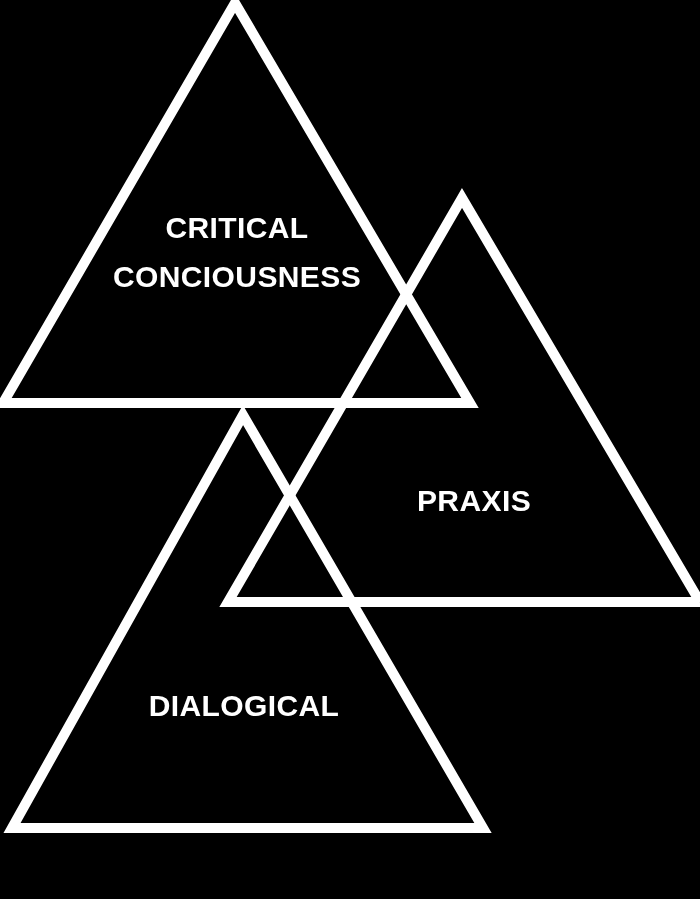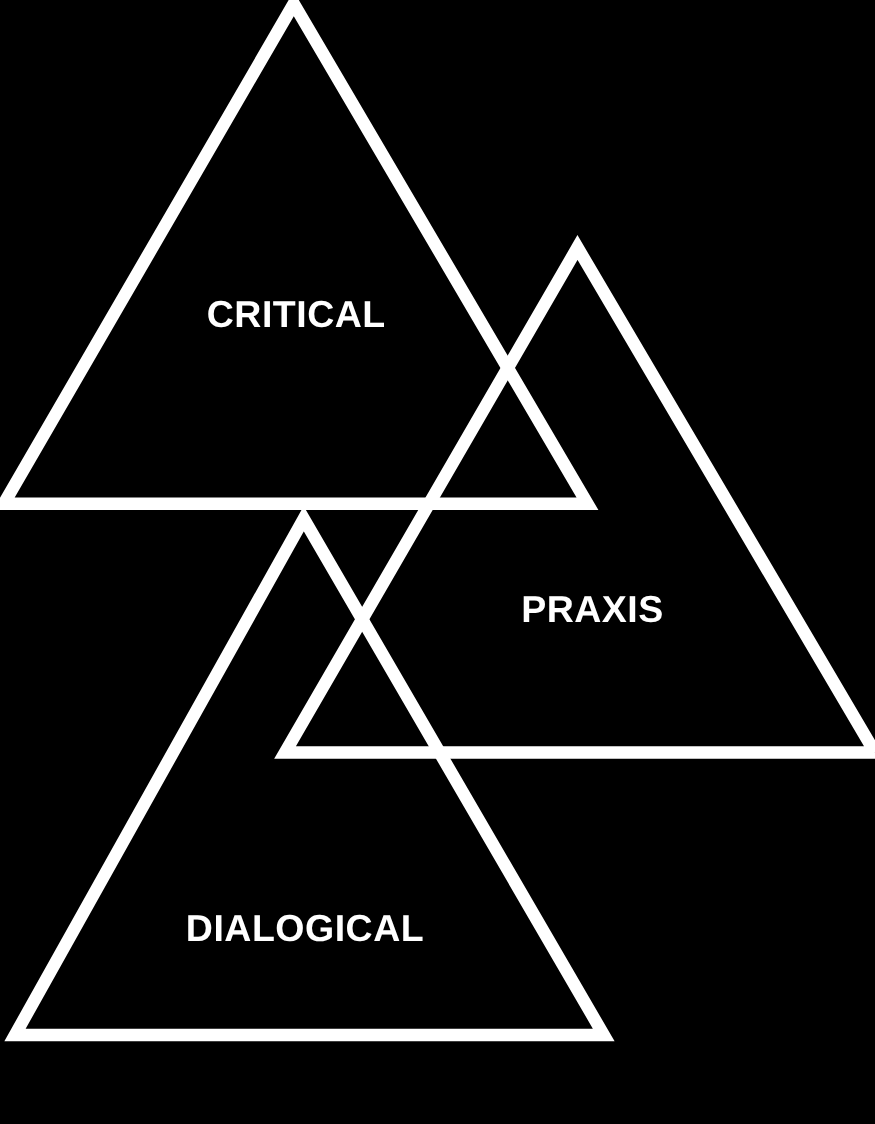--- a/index.html
+++ b/index.html
@@ -46,46 +46,47 @@
   }
   .tri-label .line {
     display: block;
   }
   #label-critical-consciousness {
     left: 237px;
     top: 252px;
   }
   #label-praxis {
     left: 474px;
-    top: 488px;
+    top: 500px;
     text-align: center;
   }
   #label-dialogical-pedagogy {
     left: 244px;
-    top: 743px;
+    top: 705px;
   }
 </style>
 </head>
 <body>
 
 <div id="stage">
 
   <svg id="diagram-svg" viewBox="0 0 700 899" xmlns="http://www.w3.org/2000/svg">
 
     <rect x="0" y="0" width="700" height="899" fill="#000000"></rect>
 
     <polygon class="tri-outline" points="235,3 3,403 470,403"></polygon>
 
     <polygon class="tri-outline" points="462,198 228,602 700,602"></polygon>
 
     <polygon class="tri-outline" points="243,415 12,828 483,828"></polygon>
   </svg>
 
   <div class="tri-label" id="label-critical-consciousness">
     <span class="line">CRITICAL</span>
+    <span class="line">CONCIOUSNESS</span>
   </div>
 
   <div class="tri-label" id="label-praxis">
     <span class="line">PRAXIS</span>
   </div>
 
   <div class="tri-label" id="label-dialogical-pedagogy">
     <span class="line">DIALOGICAL</span>
   </div>
 

